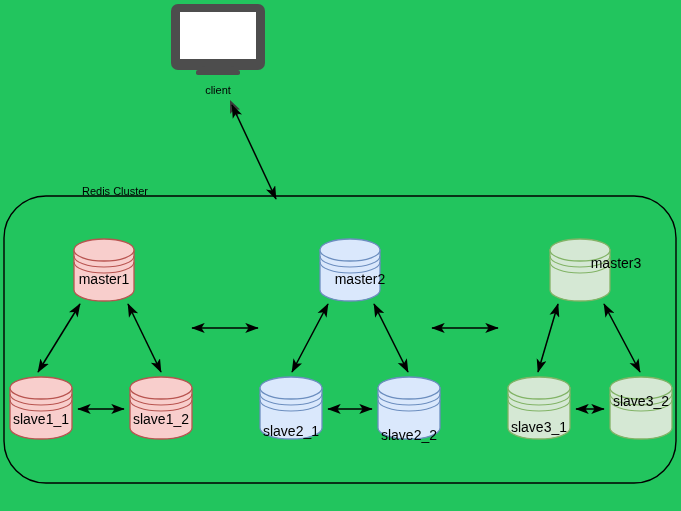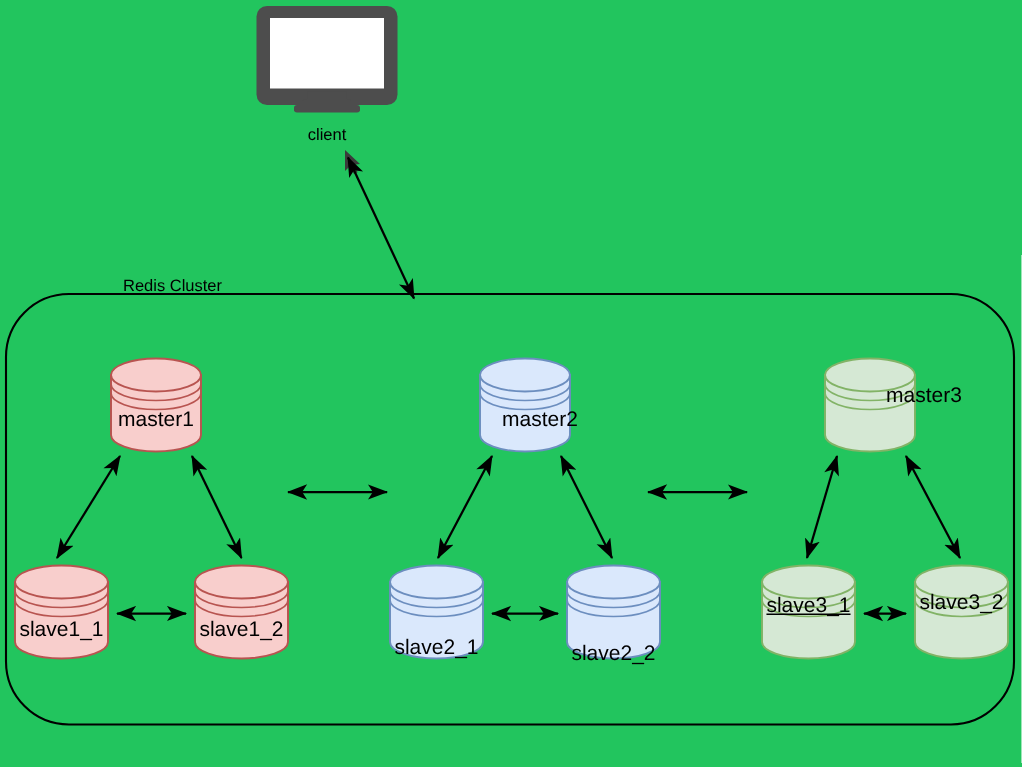--- a/index.html
+++ b/index.html
@@ -176,17 +176,17 @@
   <div class="node-label" style="left:74px; top:272px; width:60px;">master1</div>
   <div class="node-label" style="left:320px; top:272px; width:80px;">master2</div>
   <div class="node-label" style="left:550px; top:256px; width:60px;padding-left:36px;">master3</div>
 
   <div class="node-label" style="left:8px; top:412px; width:66px;">slave1_1</div>
   <div class="node-label" style="left:128px; top:412px; width:66px;">slave1_2</div>
 
   <div class="node-label" style="left:258px; top:424px; width:66px;">slave2_1</div>
   <div class="node-label" style="left:376px; top:412px; width:66px;margin-top:16px;">slave2_2</div>
 
-  <div class="node-label" style="left:506px; top:396px; width:66px;text-decoration:underline;">slave3_1</div>
+  <div class="node-label" style="left:506px; top:420px; width:66px;">slave3_1</div>
   <div class="node-label" style="left:608px; top:394px; width:66px;">slave3_2</div>
 
 
 </div>
 
 </body></html>

